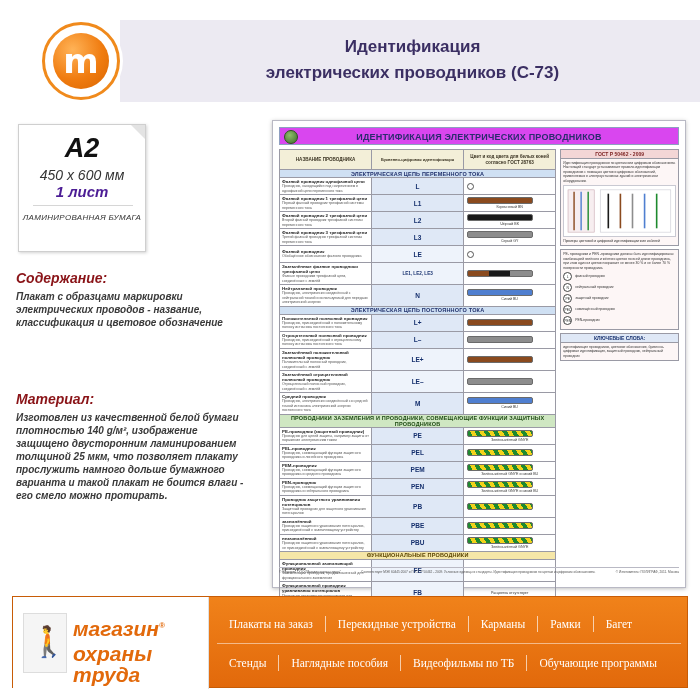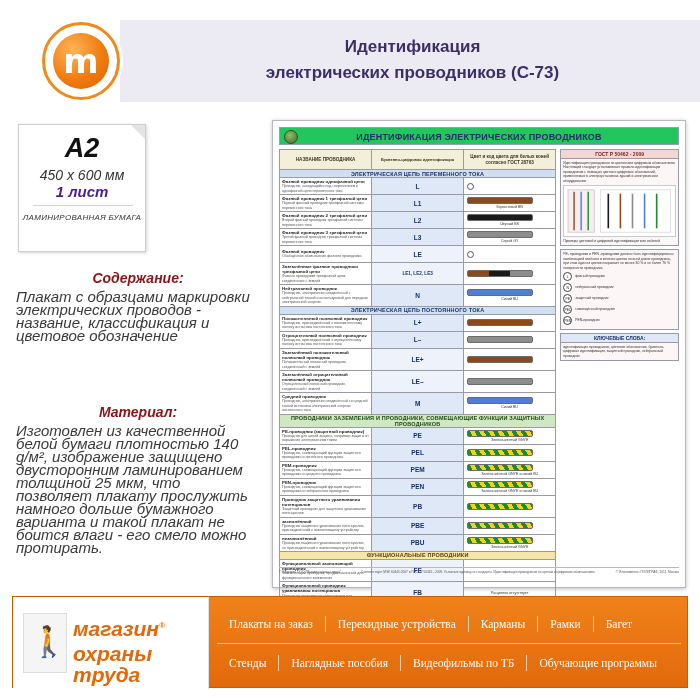--- a/index.html
+++ b/index.html
@@ -73,37 +73,37 @@
   .sheet .paper {
     position:absolute; left:0; top:88px; width:100%; text-align:center;
     font-size:8px; color:#333; letter-spacing:.3px;
   }
   .sheet .rule {
     position:absolute; left:14px; top:80px; width:100px; height:1px; background:#d6d6d6;
   }
 
   .hdr-it {
     margin:18px 0 4px 4px;
-    font-style:italic; font-weight:bold; font-size:14px; color:#8a1418;text-align:center;
+    font-style:italic; font-weight:bold; font-size:14px; color:#8a1418;
   }
   .body-it {
     margin:0 0 0 4px; width:236px;
-    font-style:italic; font-size:15px; line-height:13px; color:#3a3a3a;
+    font-style:italic; font-size:10px; line-height:13px; color:#3a3a3a;font-weight:bold;
   }
   .mat-hdr { margin-top:62px; }
 
   
   .poster {
     position:absolute; left:272px; top:120px; width:414px; height:468px;
     background:#ffffff; border:1px solid #b9b9c4;
     box-shadow:0 1px 4px rgba(0,0,0,.25);
     padding:6px;
   }
   .poster-title {
-    height:18px; background:#22c55e; border:1px solid #8e9fc0;
+    height:18px; background:#d946ef; border:1px solid #8e9fc0;
     color:#2b2b6e; font-size:9px; font-weight:bold; letter-spacing:.2px;
     text-align:center; line-height:18px; position:relative;
   }
   .poster-title .emblem {
     position:absolute; left:4px; top:2px; width:14px; height:14px; border-radius:50%;
     background:radial-gradient(circle at 40% 35%, #8fbf6a, #3d6b2a);
     border:1px solid #2f5220;
   }
   .poster-body { display:flex; margin-top:4px; height:424px; }
   .col-main { width:280px; }

